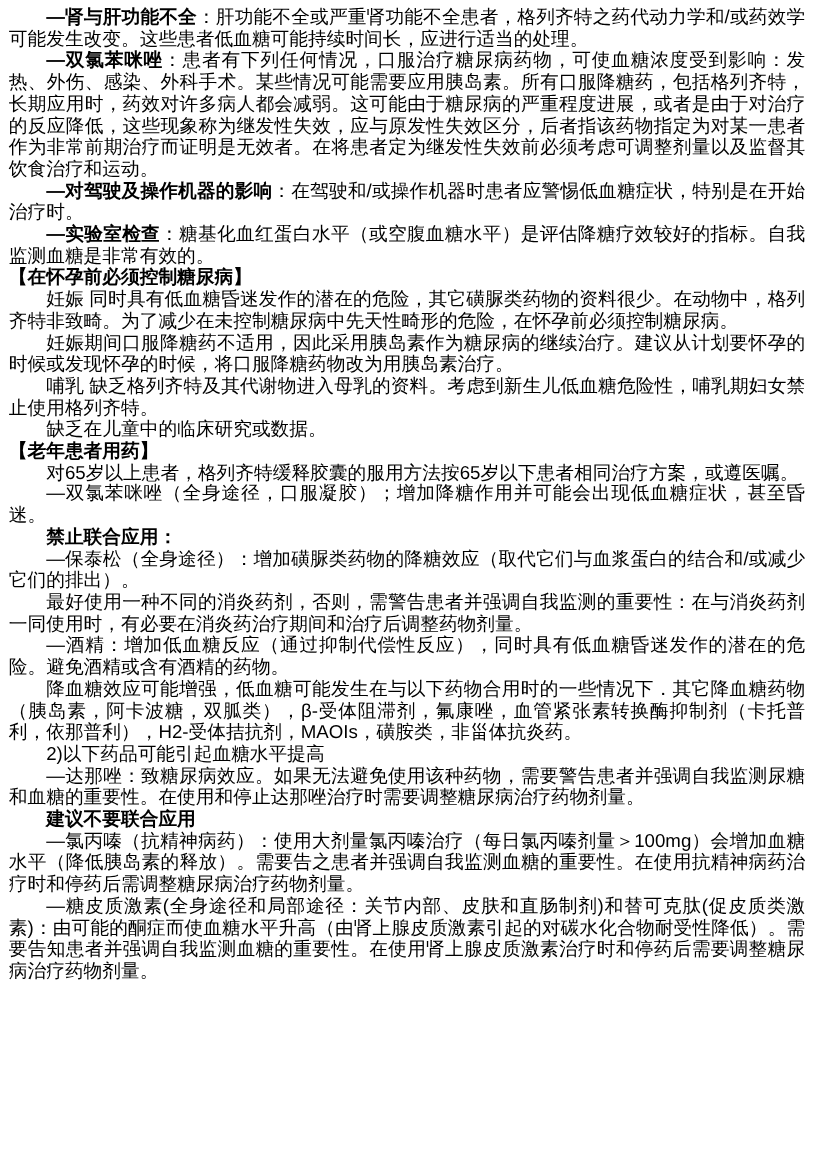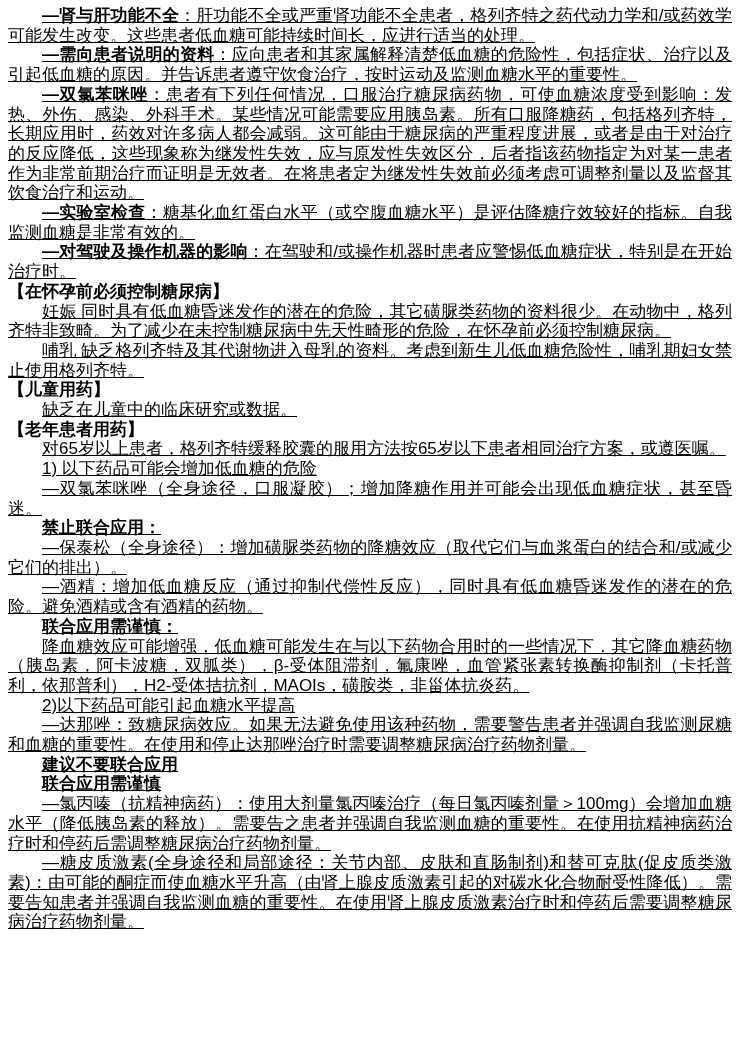--- a/index.html
+++ b/index.html
@@ -20,54 +20,50 @@
   }
   .doc p {
     margin: 0;
     padding: 0;
     text-align: justify;
     text-justify: inter-ideograph;
     word-break: break-all;
   }
   .doc p.indent {
     text-indent: 2em;
-    text-decoration: underline;
   }
   .doc p.heading {
     text-indent: 0;
     font-weight: bold;
   }
   .doc .b {
     font-weight: bold;
   }
 </style>
 </head>
 <body>
 
 <div class="page">
   <div class="doc" id="doc-body">
       <p class=" indent"><span class="b">—肾与肝功能不全</span><span>：肝功能不全或严重肾功能不全患者，格列齐特之药代动力学和/或药效学可能发生改变。这些患者低血糖可能持续时间长，应进行适当的处理。</span></p>
-      <p class=" indent"><span class="b">—需向患者说明的资料</span><span>：应向患者和其家属解释清楚低血糖的危险性，包括症状、治疗以及引起低血糖的原因。并告诉患者遵守饮食治疗，按时运动及监测血糖水平的重要性。</span></p>
       <p class=" indent"><span class="b">—双氯苯咪唑</span><span>：患者有下列任何情况，口服治疗糖尿病药物，可使血糖浓度受到影响：发热、外伤、感染、外科手术。某些情况可能需要应用胰岛素。所有口服降糖药，包括格列齐特，长期应用时，药效对许多病人都会减弱。这可能由于糖尿病的严重程度进展，或者是由于对治疗的反应降低，这些现象称为继发性失效，应与原发性失效区分，后者指该药物指定为对某一患者作为非常前期治疗而证明是无效者。在将患者定为继发性失效前必须考虑可调整剂量以及监督其饮食治疗和运动。</span></p>
+      <p class=" indent"><span class="b">—对驾驶及操作机器的影响</span><span>：在驾驶和/或操作机器时患者应警惕低血糖症状，特别是在开始治疗时。</span></p>
       <p class=" indent"><span class="b">—实验室检查</span><span>：糖基化血红蛋白水平（或空腹血糖水平）是评估降糖疗效较好的指标。自我监测血糖是非常有效的。</span></p>
-      <p class=" indent"><span class="b">—对驾驶及操作机器的影响</span><span>：在驾驶和/或操作机器时患者应警惕低血糖症状，特别是在开始治疗时。</span></p>
       <p class="heading"><span class="b">【在怀孕前必须控制糖尿病】</span></p>
       <p class=" indent"><span>妊娠 同时具有低血糖昏迷发作的潜在的危险，其它磺脲类药物的资料很少。在动物中，格列齐特非致畸。为了减少在未控制糖尿病中先天性畸形的危险，在怀孕前必须控制糖尿病。</span></p>
+      <p class=" indent"><span>妊娠期间口服降糖药不适用，因此采用胰岛素作为糖尿病的继续治疗。建议从计划要怀孕的时候或发现怀孕的时候，将口服降糖药物改为用胰岛素治疗。</span></p>
       <p class=" indent"><span>哺乳 缺乏格列齐特及其代谢物进入母乳的资料。考虑到新生儿低血糖危险性，哺乳期妇女禁止使用格列齐特。</span></p>
-      <p class="heading"><span class="b">【儿童用药】</span></p>
       <p class=" indent"><span>缺乏在儿童中的临床研究或数据。</span></p>
       <p class="heading"><span class="b">【老年患者用药】</span></p>
       <p class=" indent"><span>对65岁以上患者，格列齐特缓释胶囊的服用方法按65岁以下患者相同治疗方案，或遵医嘱。</span></p>
-      <p class=" indent"><span>1) 以下药品可能会增加低血糖的危险</span></p>
       <p class=" indent"><span>—双氯苯咪唑（全身途径，口服凝胶）；增加降糖作用并可能会出现低血糖症状，甚至昏迷。</span></p>
       <p class=" indent"><span class="b">禁止联合应用：</span></p>
       <p class=" indent"><span>—保泰松（全身途径）：增加磺脲类药物的降糖效应（取代它们与血浆蛋白的结合和/或减少它们的排出）。</span></p>
+      <p class=" indent"><span>最好使用一种不同的消炎药剂，否则，需警告患者并强调自我监测的重要性：在与消炎药剂一同使用时，有必要在消炎药治疗期间和治疗后调整药物剂量。</span></p>
       <p class=" indent"><span>—酒精：增加低血糖反应（通过抑制代偿性反应），同时具有低血糖昏迷发作的潜在的危险。避免酒精或含有酒精的药物。</span></p>
-      <p class=" indent"><span class="b">联合应用需谨慎：</span></p>
       <p class=" indent"><span>降血糖效应可能增强，低血糖可能发生在与以下药物合用时的一些情况下．其它降血糖药物（胰岛素，阿卡波糖，双胍类），β-受体阻滞剂，氟康唑，血管紧张素转换酶抑制剂（卡托普利，依那普利），H2-受体拮抗剂，MAOIs，磺胺类，非甾体抗炎药。</span></p>
       <p class=" indent"><span>2)以下药品可能引起血糖水平提高</span></p>
       <p class=" indent"><span>—达那唑：致糖尿病效应。如果无法避免使用该种药物，需要警告患者并强调自我监测尿糖和血糖的重要性。在使用和停止达那唑治疗时需要调整糖尿病治疗药物剂量。</span></p>
       <p class=" indent"><span class="b">建议不要联合应用</span></p>
-      <p class=" indent"><span class="b">联合应用需谨慎</span></p>
       <p class=" indent"><span>—氯丙嗪（抗精神病药）：使用大剂量氯丙嗪治疗（每日氯丙嗪剂量＞100mg）会增加血糖水平（降低胰岛素的释放）。需要告之患者并强调自我监测血糖的重要性。在使用抗精神病药治疗时和停药后需调整糖尿病治疗药物剂量。</span></p>
       <p class=" indent"><span>—糖皮质激素(全身途径和局部途径：关节内部、皮肤和直肠制剂)和替可克肽(促皮质类激素)：由可能的酮症而使血糖水平升高（由肾上腺皮质激素引起的对碳水化合物耐受性降低）。需要告知患者并强调自我监测血糖的重要性。在使用肾上腺皮质激素治疗时和停药后需要调整糖尿病治疗药物剂量。</span></p>
     </div>
 </div>
 
 </body></html>

